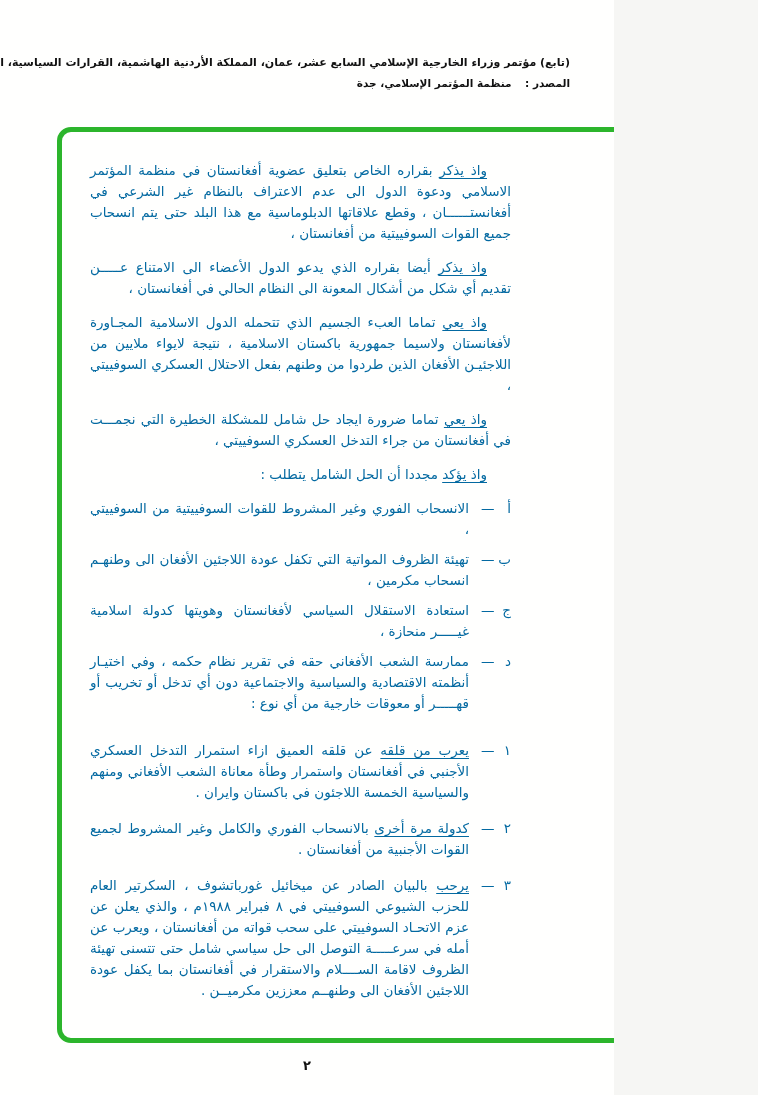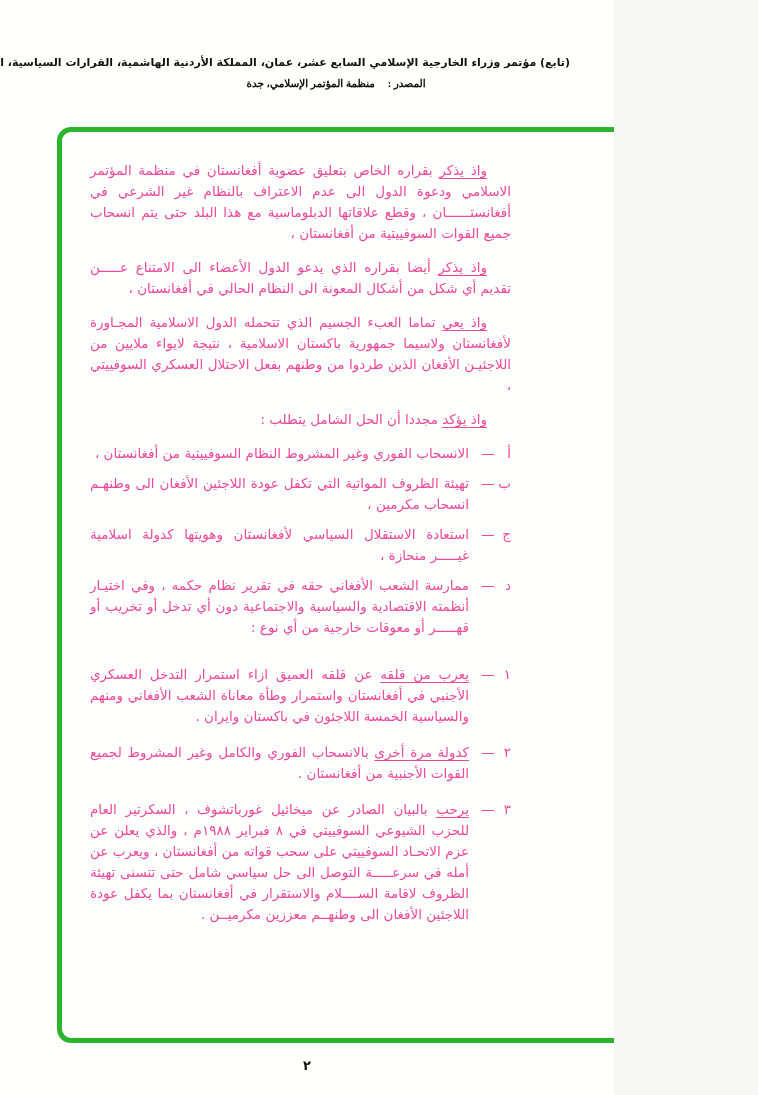--- a/index.html
+++ b/index.html
@@ -30,24 +30,23 @@
     font-weight: 700;
     text-align: center;
     white-space: nowrap;
     letter-spacing: 0;
   }
   .header-line2 {
     margin-top: 8px;
     font-size: 10.5px;
     font-weight: 700;
     direction: rtl;
-    text-align: center;
+    text-align: right;
     padding-left: 58px;
     white-space: nowrap;
-    font-family: Liberation Serif, serif;
   }
   .header-line2 .src-label { margin-left: 10px; }
   
   .frame {
     position: absolute;
     left: 57px;
     top: 127px;
     width: 651px;
     height: 916px;
     border: 5px solid #2cb52c;
@@ -57,21 +56,21 @@
   
   .doc {
     position: absolute;
     top: 160px;
     right: 103px;
     left: 90px;
     direction: rtl;
     font-size: 13.5px;
     line-height: 21px;
     text-align: justify;
-    color: #ec4899;
+    color: #0369a1;
     font-weight: 500;
   }
   .para {
     text-indent: 24px;
     margin-bottom: 13px;
   }
   .lead {
     text-decoration: underline;
     text-underline-offset: 3px;
   }
@@ -122,29 +121,30 @@
   <div class="frame" style="border-color: rgb(44, 181, 44);"></div>
 
   <div class="doc">
 
     <p class="para"><span class="lead">واذ يذكر</span><span> بقراره الخاص بتعليق عضوية أفغانستان في منظمة المؤتمر الاسلامي ودعوة الدول الى عدم الاعتراف بالنظام غير الشرعي في أفغانستــــــان ، وقطع علاقاتها الدبلوماسية مع هذا البلد حتى يتم انسحاب جميع القوات السوفييتية من أفغانستان ،</span></p>
 
     <p class="para"><span class="lead">واذ يذكر</span><span> أيضا بقراره الذي يدعو الدول الأعضاء الى الامتناع عـــــن تقديم أي شكل من أشكال المعونة الى النظام الحالي في أفغانستان ،</span></p>
 
     <p class="para"><span class="lead">واذ يعي</span><span> تماما العبء الجسيم الذي تتحمله الدول الاسلامية المجـاورة لأفغانستان ولاسيما جمهورية باكستان الاسلامية ، نتيجة لايواء ملايين من اللاجئيـن الأفغان الذين طردوا من وطنهم بفعل الاحتلال العسكري السوفييتي ،</span></p>
 
+    <p class="para"><span class="lead">واذ يعي</span><span> تماما ضرورة ايجاد حل شامل للمشكلة الخطيرة التي نجمـــت في أفغانستان من جراء التدخل العسكري السوفييتي ،</span></p>
 
     <p class="para"><span class="lead">واذ يؤكد</span><span> مجددا أن الحل الشامل يتطلب :</span></p>
 
     <div class="item lettered">
       <span class="marker">
           <span>أ</span>
           <span>—</span>
         </span>
-      <span class="itext">الانسحاب الفوري وغير المشروط النظام السوفييتية من أفغانستان ،</span>
+      <span class="itext">الانسحاب الفوري وغير المشروط للقوات السوفييتية من السوفييتي ،</span>
     </div>
 
     <div class="item lettered">
       <span class="marker">
           <span>ب</span>
           <span>—</span>
         </span>
       <span class="itext">تهيئة الظروف المواتية التي تكفل عودة اللاجئين الأفغان الى وطنهـم انسحاب مكرمين ،</span>
     </div>
 

